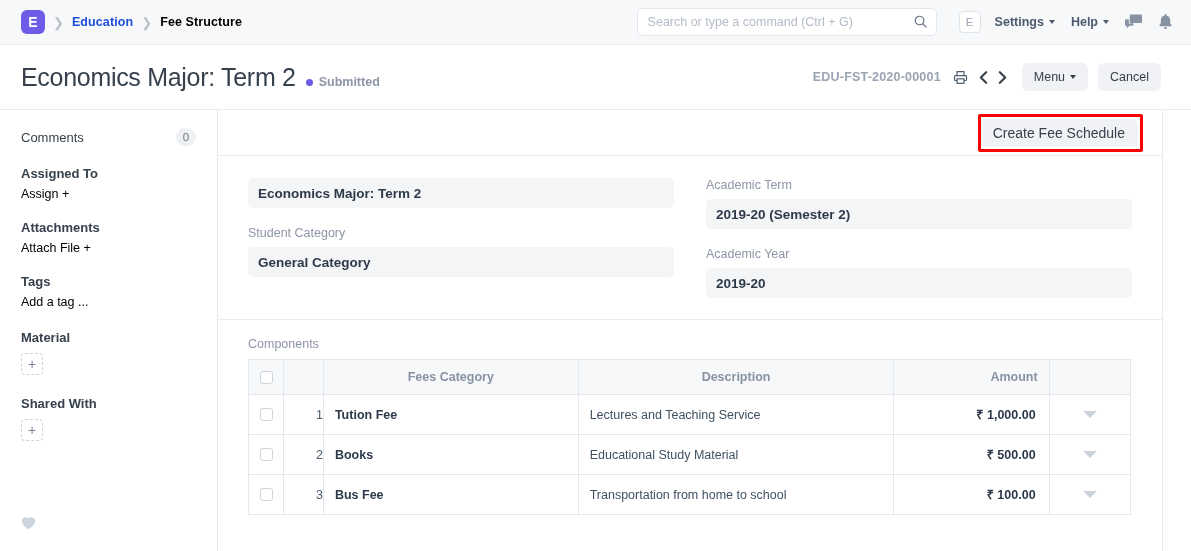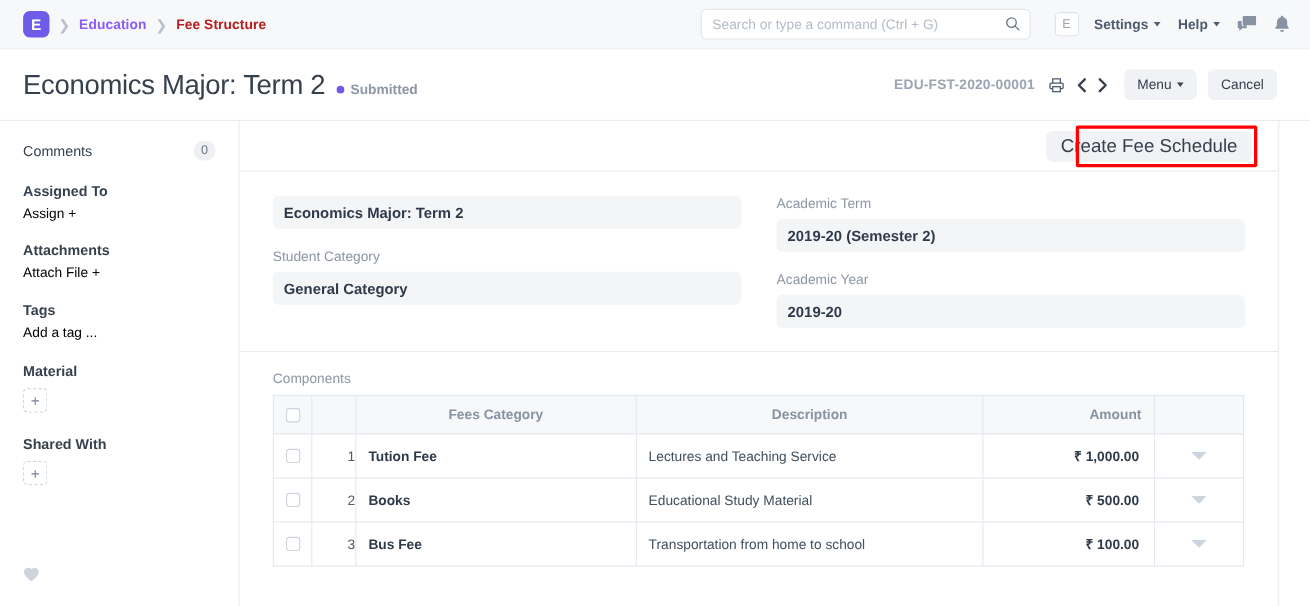--- a/index.html
+++ b/index.html
@@ -18,23 +18,23 @@
     background: #f7f8fa; border-bottom: 1px solid #e8ebf0;
     display: flex; align-items: center;
   }
   .logo {
     width: 24px; height: 24px; border-radius: 6px; background: #6c5ce7;
     color: #fff; font-size: 14px; font-weight: 700; line-height: 24px;
     text-align: center; margin-left: 21px; letter-spacing: .2px;
   }
   .crumb-sep { color: #b8c0cc; font-size: 13px; margin: 0 8px; font-weight: 400; }
   .crumb {
-    color: #8b5cf6; font-size: 12.5px; font-weight: 700; letter-spacing: .1px; cursor: pointer;
-  }
-  .crumb.current { color: #b91c1c; }
+    color: #1d4ed8; font-size: 12.5px; font-weight: 700; letter-spacing: .1px; cursor: pointer;
+  }
+  .crumb.current { color: #000000; }
   .nav-right { margin-left: auto; display: flex; align-items: center; padding-right: 18px; }
   .searchbox {
     position: relative; width: 300px; height: 28px; background: #ffffff;
     border: 1px solid #e2e6ec; border-radius: 5px; display: flex; align-items: center;
   }
   .searchbox input {
     border: 0; outline: 0; background: transparent; width: 100%; height: 100%;
     font-family: "Liberation Sans", sans-serif; font-size: 12.5px; color: #36414d;
     padding: 0 28px 0 10px;
   }
@@ -101,21 +101,21 @@
 
   
   .main { flex: 1; height: 441px; background: #fff; position: relative; }
   .panel { width: 945px; border-right: 1px solid #e8ebf0; height: 441px; }
   .toolbar-row {
     height: 46px; border-bottom: 1px solid #e8ebf0; display: flex; align-items: center;
     justify-content: flex-end; padding-right: 24px; position: relative;
   }
   .create-btn {
     height: 28px; padding: 0 13px; border-radius: 6px; border: 0; background: #f0f2f5;
-    color: #36414d; font-size: 17px; font-family: "Liberation Sans", sans-serif;
+    color: #36414d; font-size: 14px; font-family: "Liberation Sans", sans-serif;
     cursor: pointer;
   }
   .hl-box {
     position: absolute; right: 19px; top: 4px; width: 165px; height: 38px;
     border: 3px solid #ff0000; border-radius: 2px; pointer-events: none;
   }
 
   .form-sec { padding: 22px 30px 0 30px; display: flex; }
   .col { width: 426px; }
   .col + .col { margin-left: 32px; }

